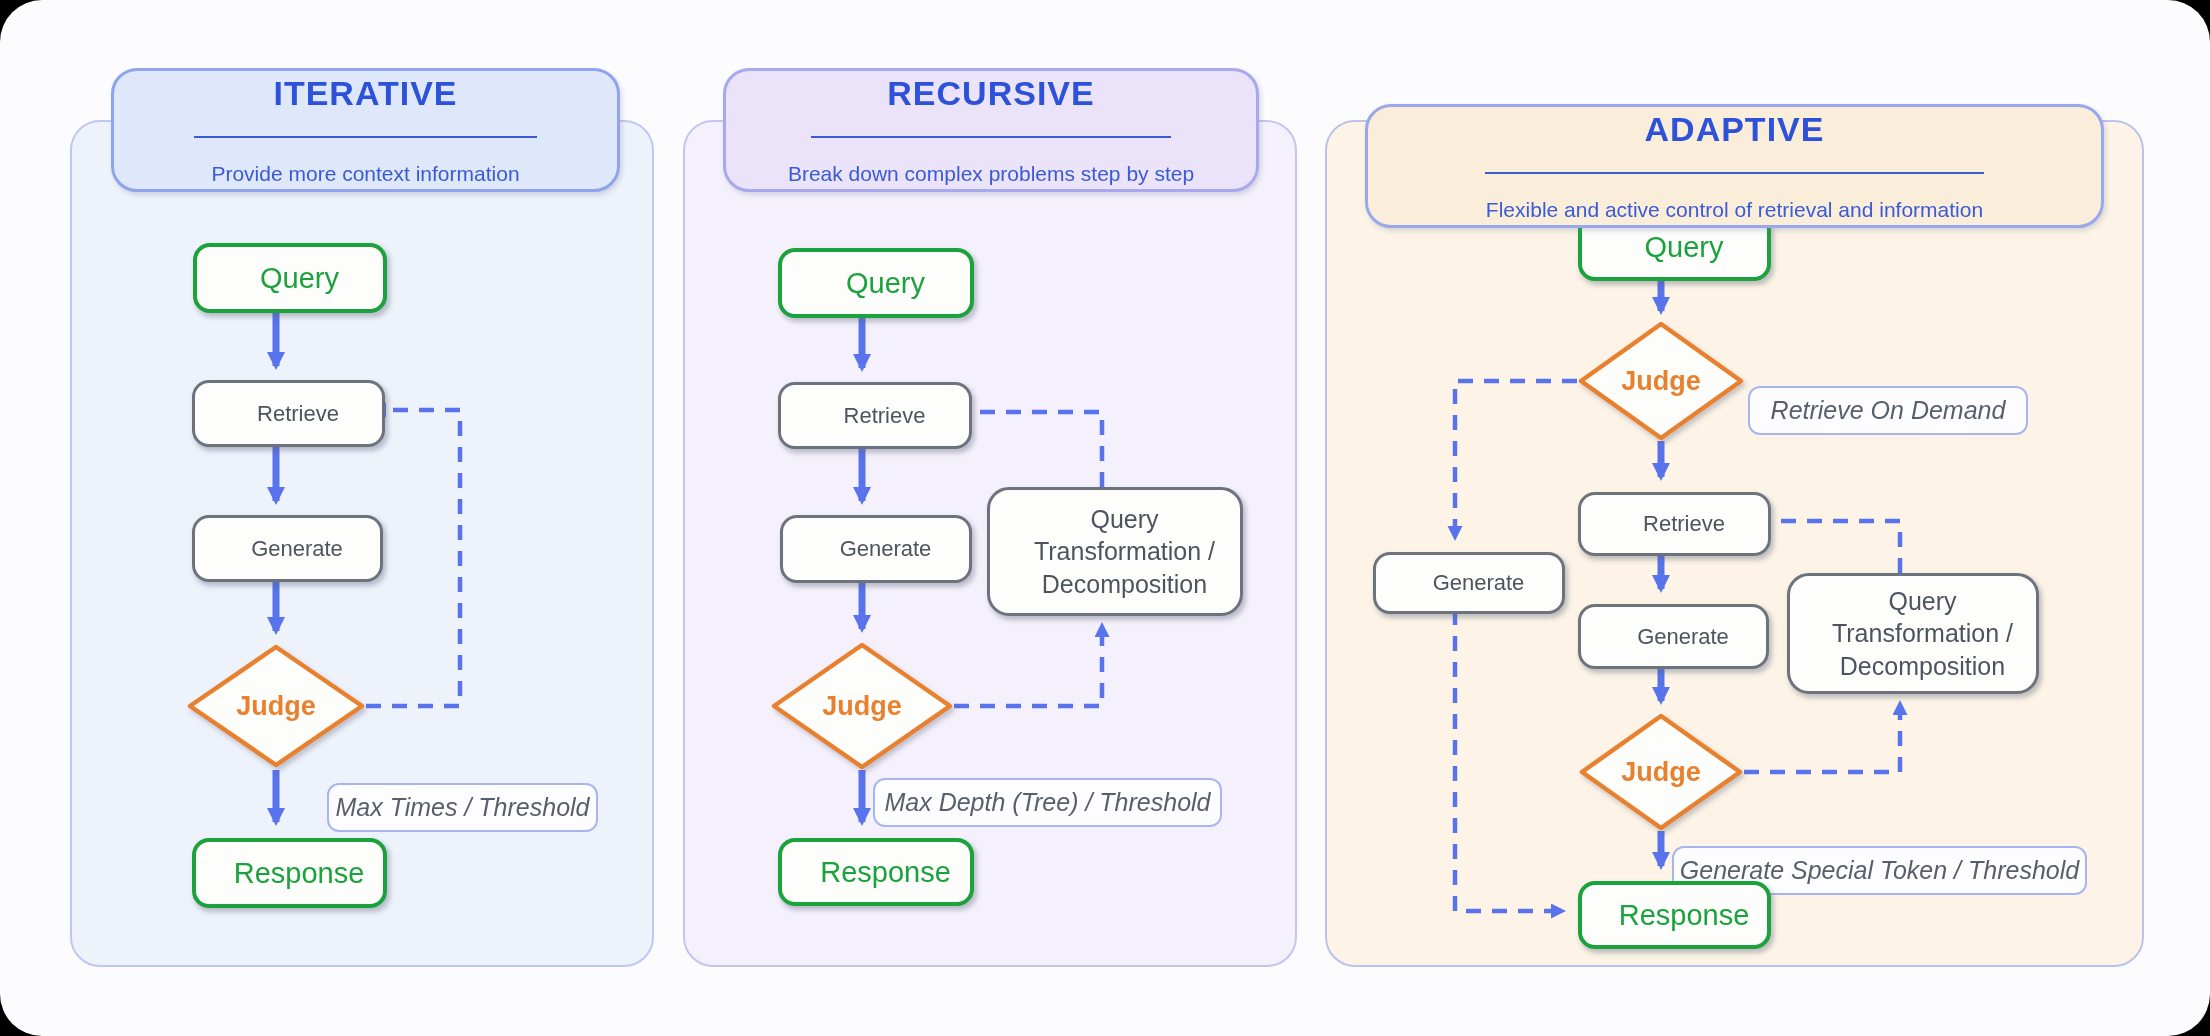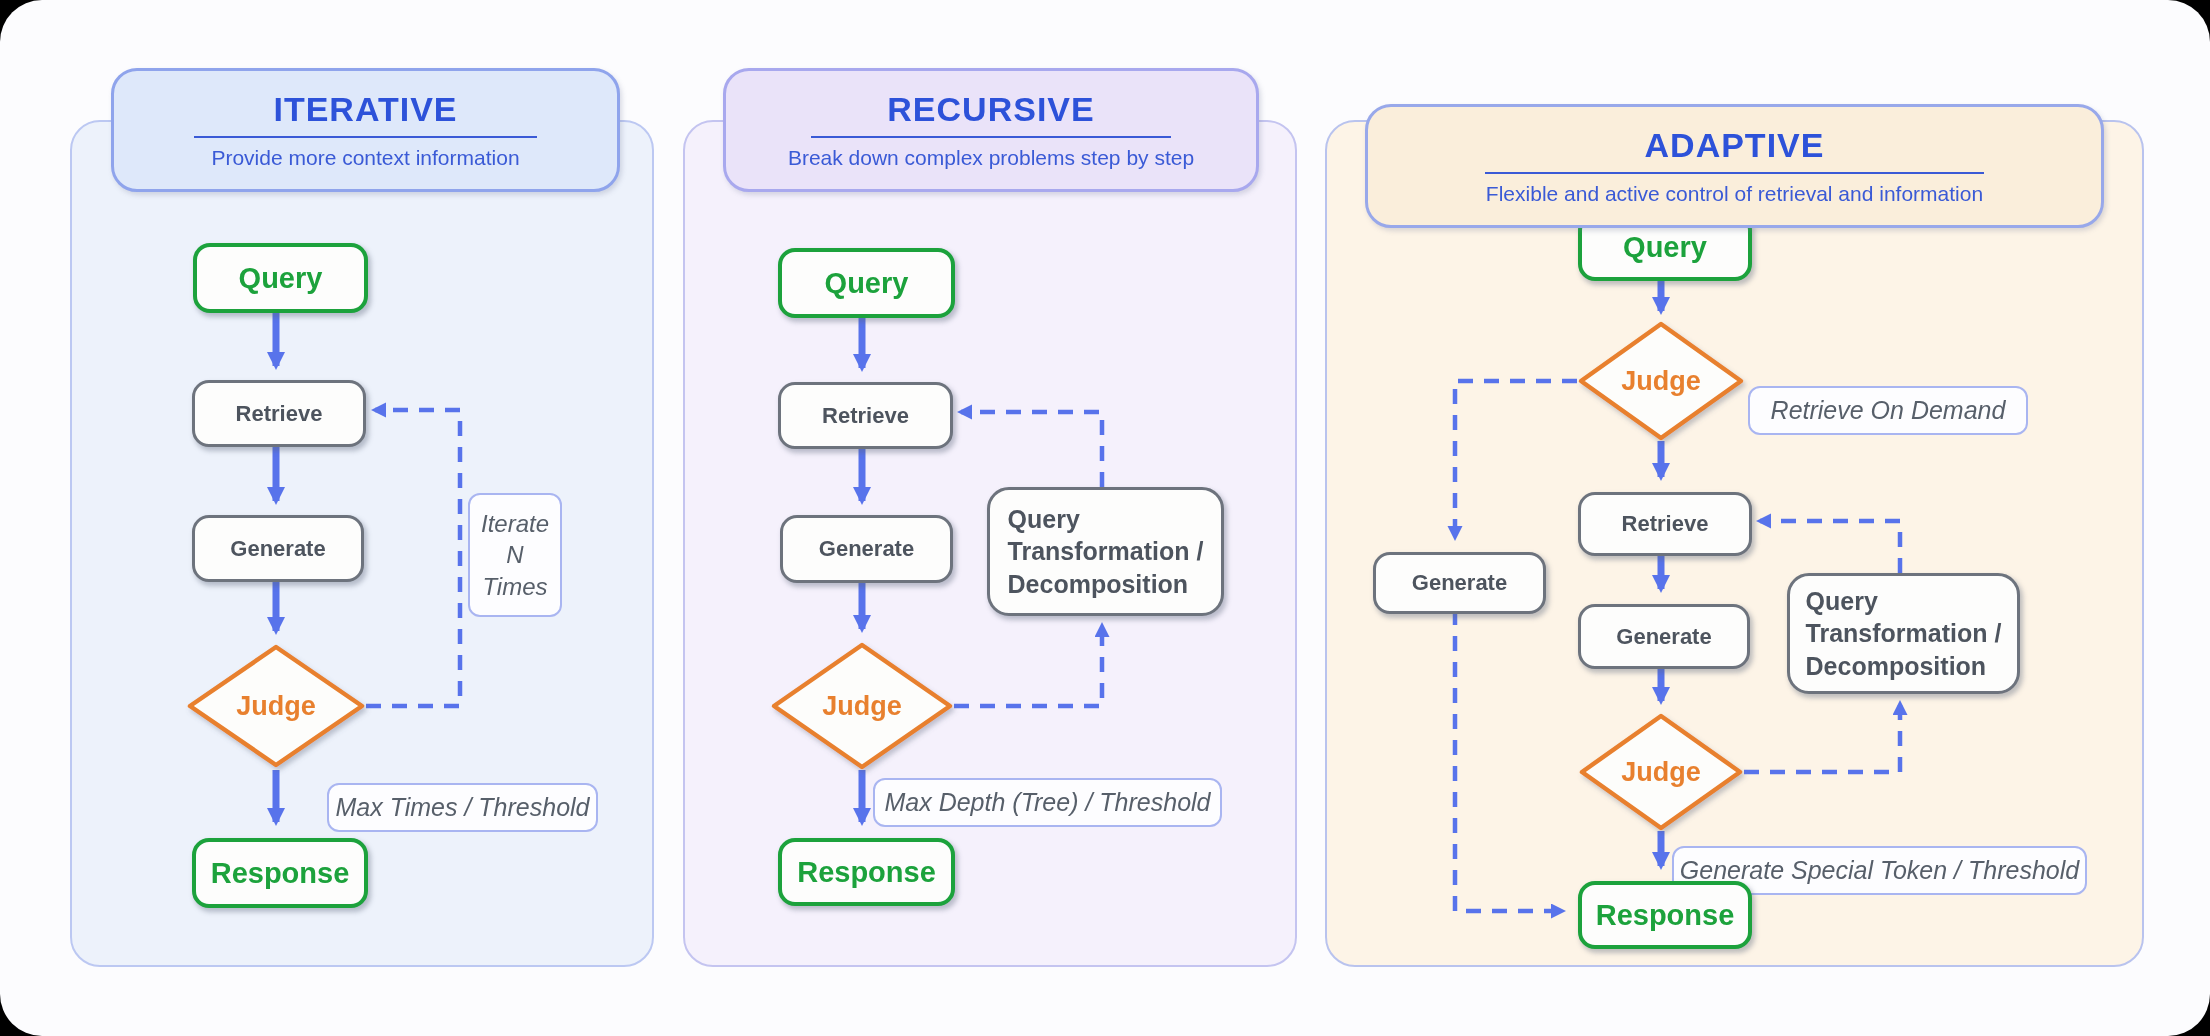--- a/index.html
+++ b/index.html
@@ -12,34 +12,34 @@
   }
   html,body{margin:0;padding:0;background:#000;}
   body{width:2210px;height:1036px;overflow:hidden;font-family:"Liberation Sans",sans-serif;}
   #canvas{position:absolute;left:0;top:0;width:2210px;height:1036px;background:var(--canvas-bg);border-radius:42px;overflow:hidden;}
   .panel{position:absolute;top:120px;height:843px;border-radius:30px;border:2px solid;z-index:0;}
   .panel.p1{left:70px;width:580px;background:var(--p1-bg);border-color:var(--p1-border);}
   .panel.p2{left:683px;width:610px;background:var(--p2-bg);border-color:var(--p2-border);}
   .panel.p3{left:1325px;width:815px;background:var(--p3-bg);border-color:var(--p3-border);}
   .header{position:absolute;top:68px;height:118px;border-radius:26px;border:3px solid;z-index:3;
     display:flex;flex-direction:column;align-items:center;justify-content:center;
-    box-shadow:2px 3px 5px rgba(110,120,150,0.25);}
+    box-shadow:2px 3px 5px rgba(110,120,150,0.25);gap:16px;}
   .header.h1{left:111px;width:503px;background:var(--h1-bg);border-color:var(--h1-border);}
   .header.h2{left:723px;width:530px;background:var(--h2-bg);border-color:var(--h2-border);}
   .header.h3{left:1365px;width:733px;background:var(--h3-bg);border-color:var(--h3-border);margin-top:36px;}
   .header .title{font-size:34px;font-weight:bold;color:var(--accent-blue);letter-spacing:1px;}
   .header .rule{height:0;border-top:2px solid var(--subtitle-blue);width:68%;margin:7px 0 8px 0;}
   .header .subtitle{font-size:21px;color:var(--subtitle-blue);}
   svg#wires{position:absolute;left:0;top:0;z-index:1;}
   .solid-line{stroke:var(--arrow-blue);stroke-width:7;fill:none;}
   .dashed-line{stroke:var(--arrow-blue);stroke-width:4.5;fill:none;stroke-dasharray:15 11;}
   .diamond{fill:#fdfdfb;stroke:var(--orange);stroke-width:4.5;stroke-linejoin:round;}
   .node{position:absolute;z-index:2;display:flex;align-items:center;justify-content:center;
-    text-align:left;background:#fdfdfc;border-radius:17px;font-weight:bold;
-    box-shadow:2.5px 3.5px 5px rgba(90,100,120,0.38);}
+    text-align:center;background:#fdfdfc;border-radius:17px;font-weight:normal;
+    box-shadow:2.5px 3.5px 5px rgba(90,100,120,0.38);padding-left:19px;}
   .green-node{border:4px solid var(--green);color:var(--green);font-size:29px;}
   .gray-node{border:3.5px solid var(--gray-border);color:var(--gray-text);font-size:22px;}
   .note-box{position:absolute;z-index:2;display:flex;align-items:center;justify-content:center;
     text-align:center;background:#fdfdff;border:2px solid var(--note-border);border-radius:12px;
     color:var(--note-text);font-style:italic;font-size:25px;}
   .judge-label{position:absolute;z-index:2;display:flex;align-items:center;justify-content:center;
     color:var(--orange);font-weight:bold;font-size:27px;background:transparent;}
   .multiline{white-space:pre-line;line-height:1.3;}
 </style>
 </head>
@@ -105,23 +105,20 @@
     <path class="dashed-line" marker-end="url(#ahd)" d="M1744 772 L1900 772 L1900 704"></path>
     <path class="dashed-line" marker-end="url(#ahd)" d="M1900 573 L1900 521 L1760 521"></path>
     <polygon class="diamond" filter="url(#ds)" points="1661,324 1741,381 1661,438 1581,381"></polygon>
     <polygon class="diamond" filter="url(#ds)" points="1661,716 1740,772 1661,828 1582,772"></polygon>
   </svg>
 
   <div class="node green-node" style="left:193px;top:243px;width:167px;height:62px;">Query</div>
   <div class="node gray-node" style="left:192px;top:380px;width:168px;height:61px;">Retrieve</div>
   <div class="node gray-node" style="left:192px;top:515px;width:166px;height:61px;">Generate</div>
   <div class="judge-label" style="left:206px;top:684px;width:140px;height:44px;">Judge</div>
-  <div class="note-box multiline" style="left:468px;top:493px;width:90px;height:120px;font-size:24px;">Iterate
-N
-Times</div>
   <div class="note-box" style="left:290px;top:783px;width:267px;height:45px;margin-left:37px;">Max Times / Threshold</div>
   <div class="node green-node" style="left:192px;top:838px;width:168px;height:62px;">Response</div>
 
   <div class="node green-node" style="left:778px;top:248px;width:169px;height:62px;">Query</div>
   <div class="node gray-node" style="left:778px;top:382px;width:169px;height:61px;">Retrieve</div>
   <div class="node gray-node" style="left:780px;top:515px;width:167px;height:62px;">Generate</div>
   <div class="node gray-node multiline" style="left:987px;top:487px;width:231px;height:123px;font-size:25px;border-radius:22px;">Query
 Transformation /
 Decomposition</div>
   <div class="judge-label" style="left:792px;top:684px;width:140px;height:44px;">Judge</div>

